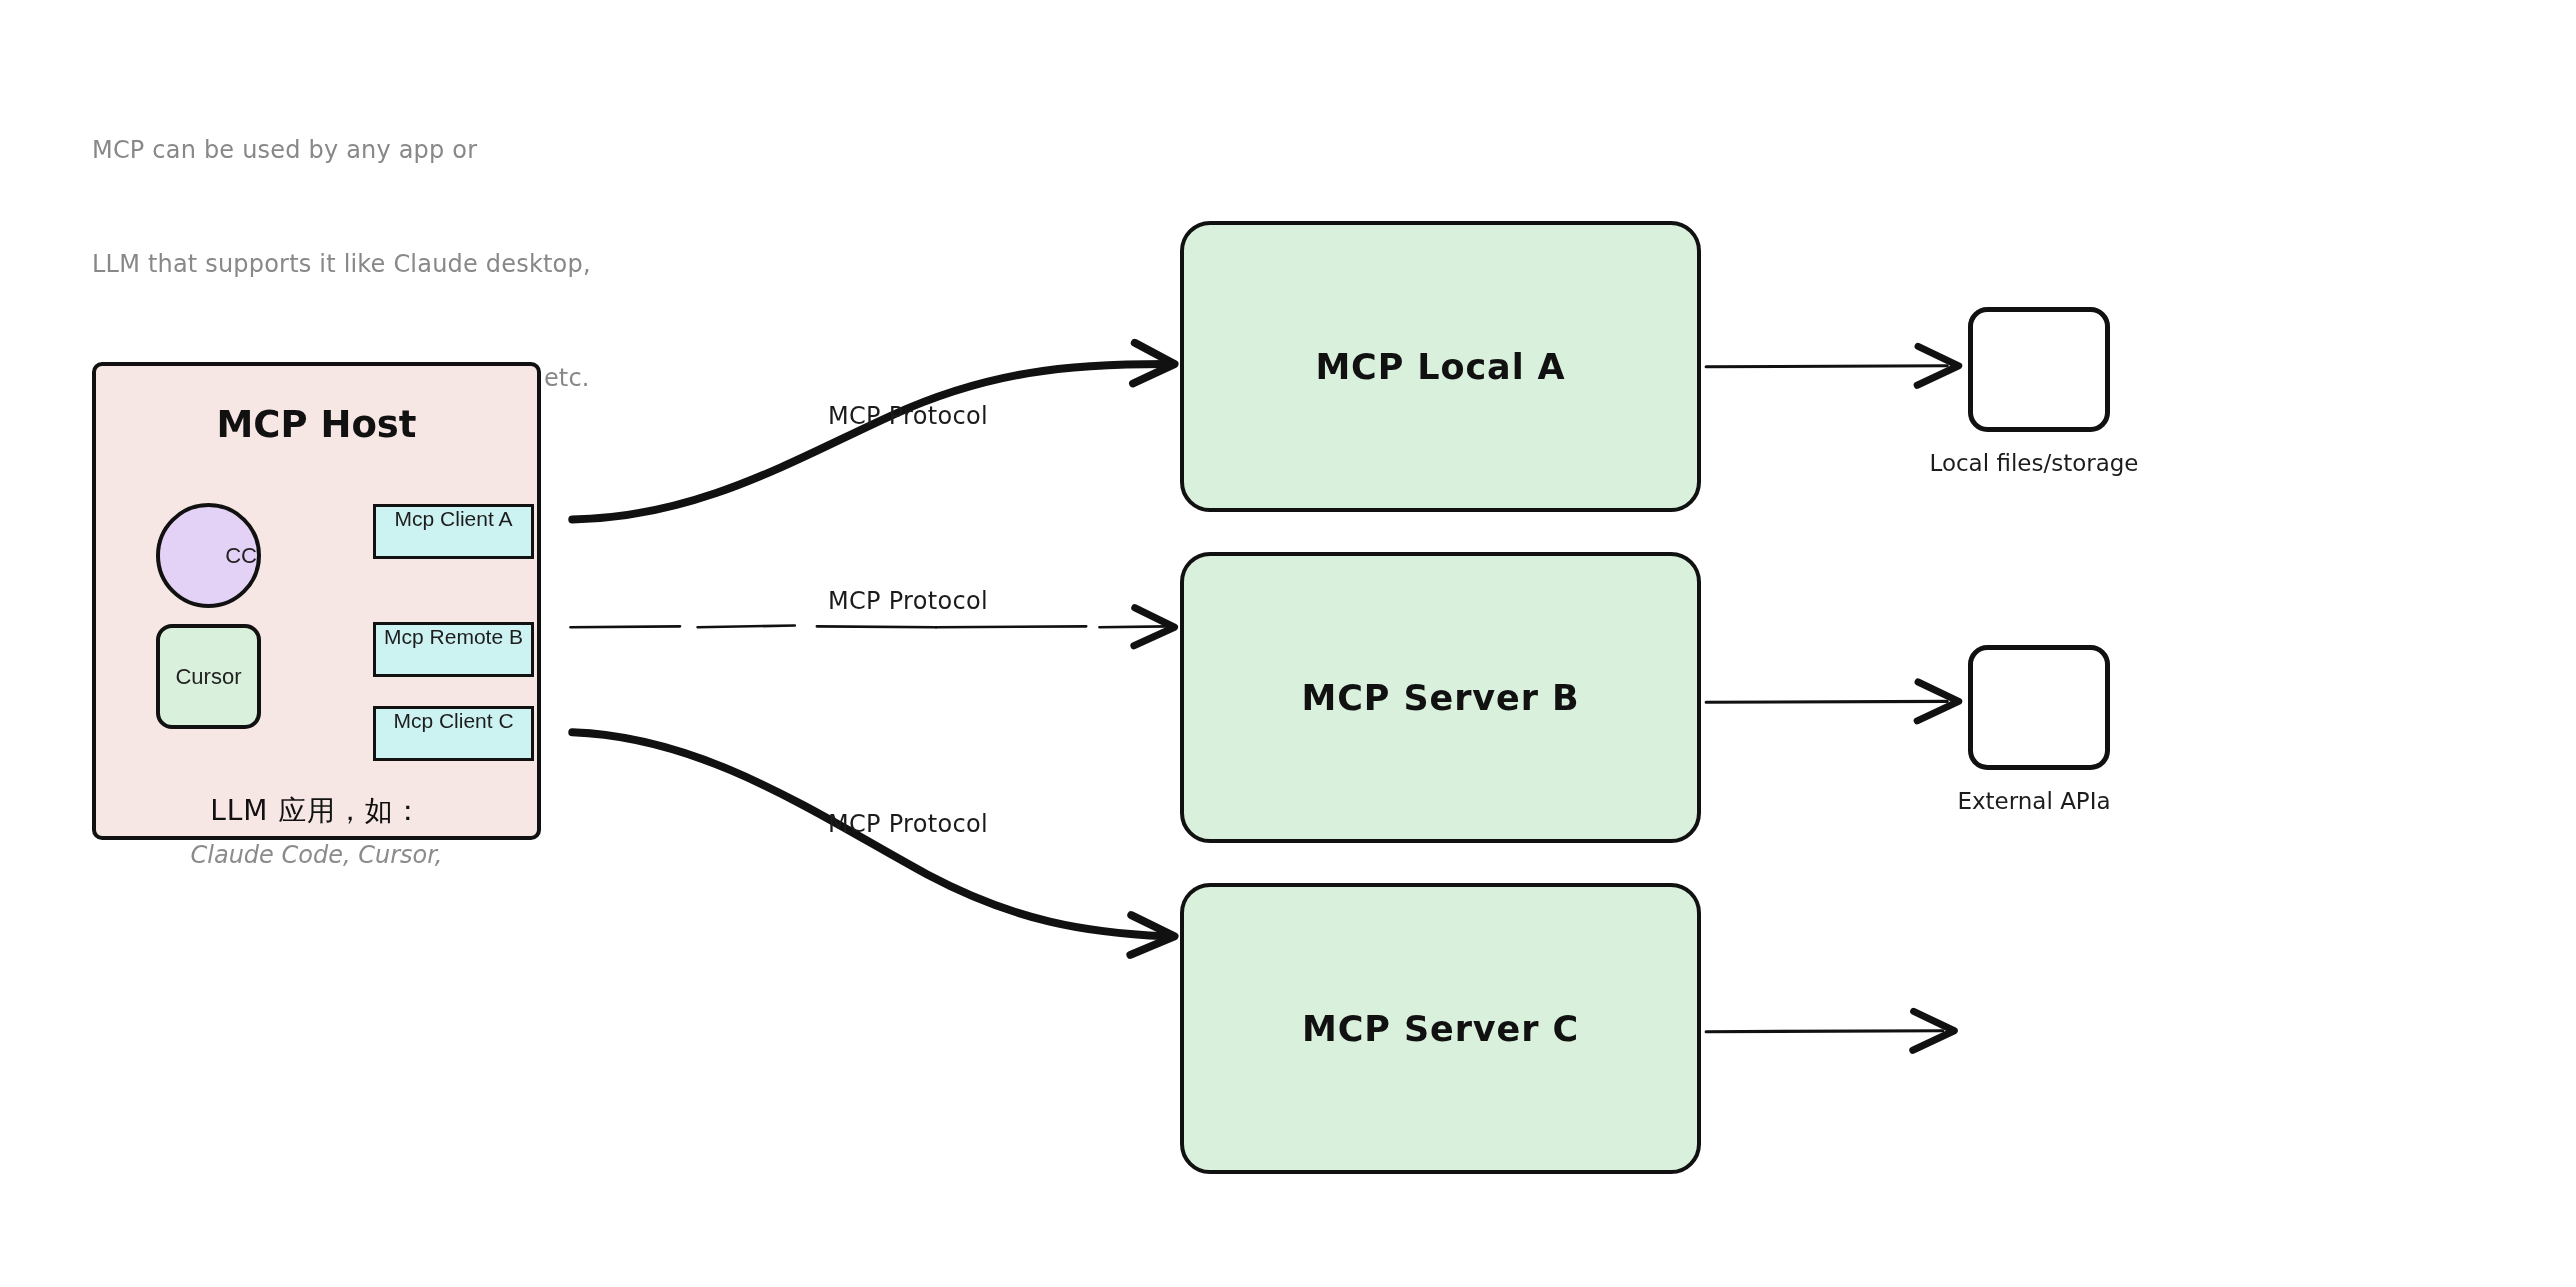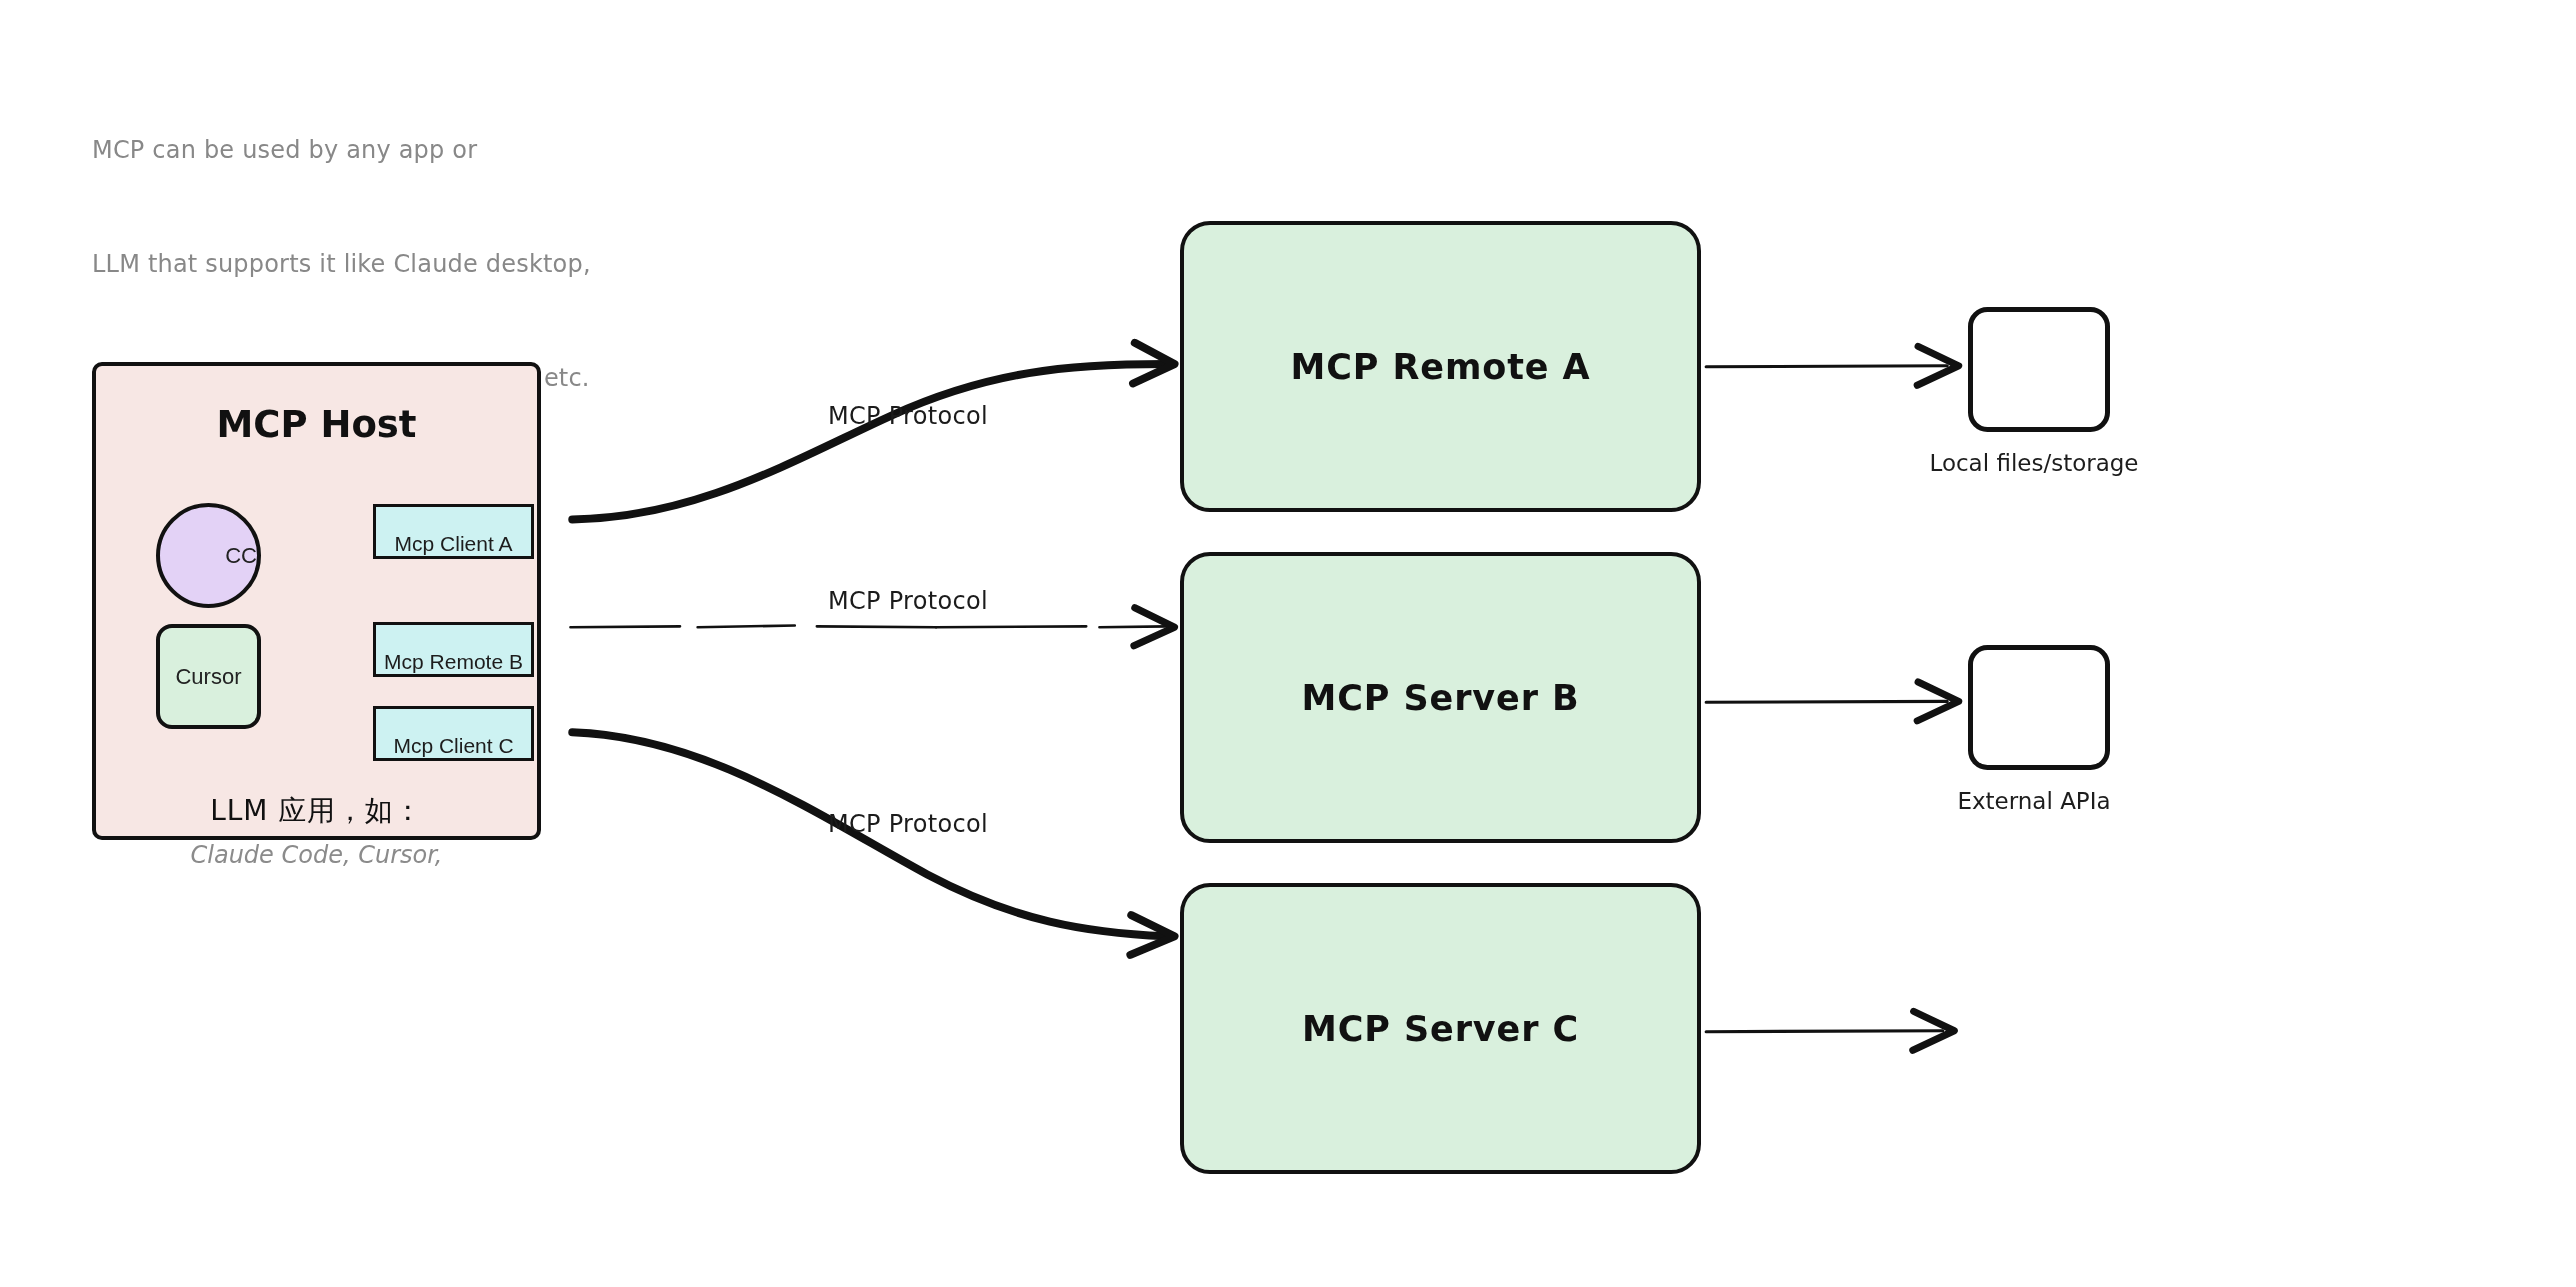--- a/index.html
+++ b/index.html
@@ -102,21 +102,21 @@
     font-family: "Liberation Sans", sans-serif;
   }
   .client {
     position: absolute;
     left: 277px;
     width: 155px;
     height: 49px;
     background: #cdf2f2;
     border: 3.5px solid #111111;
     display: flex;
-    align-items: flex-end;
+    align-items: flex-start;
     justify-content: center;
     font-size: 21px;
     color: #1d1d1d;
     font-family: "Liberation Sans", sans-serif;
     white-space: nowrap;
   }
   .client-a { top: 138px; }
   .client-b { top: 256px; }
   .client-c { top: 340px; }
 
@@ -271,21 +271,21 @@
       <span>Mcp Client C</span>
     </div>
 
     <div class="host-foot">
       <div class="cn">LLM 应用，如：</div>
       <div class="sub">Claude Code, Cursor,</div>
     </div>
   </div>
 
   <div class="node server" id="server-a">
-    <span class="server-label">MCP Remote A</span>
+    <span class="server-label">MCP Local A</span>
   </div>
   <div class="node server" id="server-b">
     <span class="server-label">MCP Server B</span>
   </div>
   <div class="node server" id="server-c">
     <span class="server-label">MCP Server C</span>
   </div>
 
   <div class="edge-label" id="label-a">MCP Protocol</div>
   <div class="edge-label" id="label-b">MCP Protocol</div>

